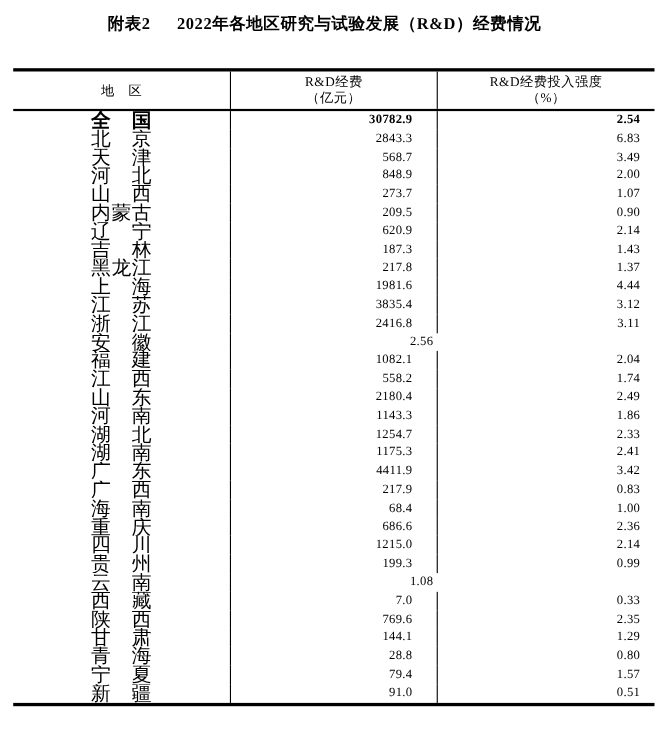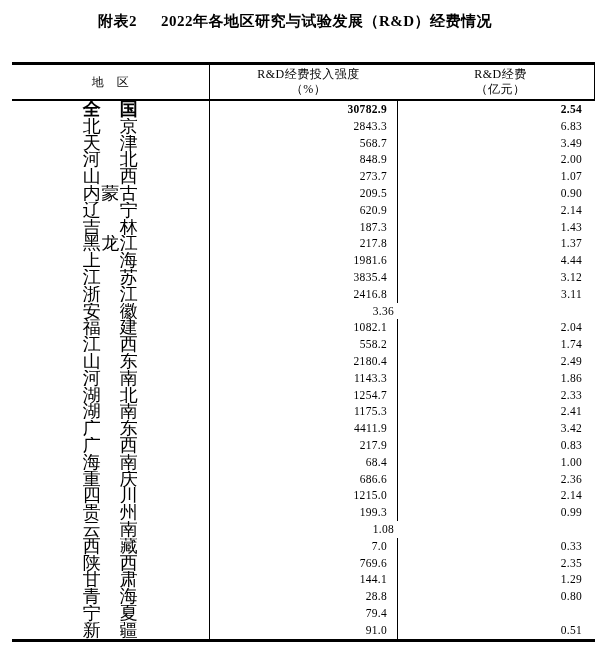--- a/index.html
+++ b/index.html
@@ -63,46 +63,46 @@
   .trow .region {
     text-align: center;
     font-size: 18px;
     letter-spacing: 0.5px;
   }
   .trow .num {
     text-align: right;
     font-size: 11.5px;
     letter-spacing: 0.3px;
   }
-  .trow .c2.num { padding-right: 10px; }
+  .trow .c2.num { padding-right: 22px; }
   .trow .c3.num { padding-right: 13px; }
   .trow.bold { font-weight: bold; }
 </style>
 </head>
 <body>
 
 <div class="page">
 
   <div class="title">
     <span class="title-label">附表2</span><span>2022年各地区研究与试验发展（R&amp;D）经费情况</span>
   </div>
 
   <div class="rd-table">
 
     <div class="thead">
       <div class="col c1">
         <div>地　区</div>
       </div>
+      <div class="col c2">
+        <div>R&amp;D经费</div>
+        <div>（亿元）</div>
+      </div>
       <div class="col c3">
         <div>R&amp;D经费投入强度</div>
         <div>（%）</div>
-      </div>
-      <div class="col c2">
-        <div>R&amp;D经费</div>
-        <div>（亿元）</div>
       </div>
     </div>
 
     <div class="tbody" id="tbody">
   <div class="trow bold">
     <div class="col c1 region">全　国</div>
     <div class="col c2 num">30782.9</div>
     <div class="col c3 num">2.54</div>
   </div>
 
@@ -167,21 +167,21 @@
   </div>
 
   <div class="trow">
     <div class="col c1 region">浙　江</div>
     <div class="col c2 num">2416.8</div>
     <div class="col c3 num">3.11</div>
   </div>
 
   <div class="trow">
     <div class="col c1 region">安　徽</div>
-    <div class="col c3 num">3.36</div>
+    <div class="col c3 num">2.56</div>
   </div>
 
   <div class="trow">
     <div class="col c1 region">福　建</div>
     <div class="col c2 num">1082.1</div>
     <div class="col c3 num">2.04</div>
   </div>
 
   <div class="trow">
     <div class="col c1 region">江　西</div>
@@ -274,20 +274,21 @@
 
   <div class="trow">
     <div class="col c1 region">青　海</div>
     <div class="col c2 num">28.8</div>
     <div class="col c3 num">0.80</div>
   </div>
 
   <div class="trow">
     <div class="col c1 region">宁　夏</div>
     <div class="col c2 num">79.4</div>
+    <div class="col c3 num">1.57</div>
   </div>
 
   <div class="trow">
     <div class="col c1 region">新　疆</div>
     <div class="col c2 num">91.0</div>
     <div class="col c3 num">0.51</div>
   </div>
 </div>
 
   </div>

